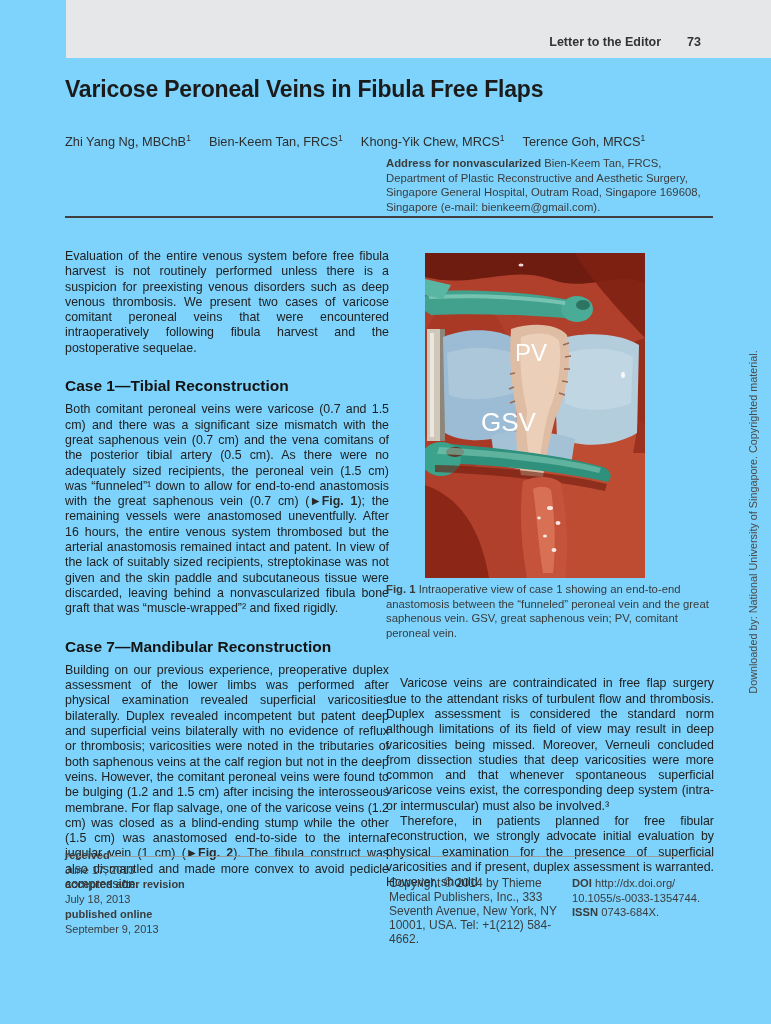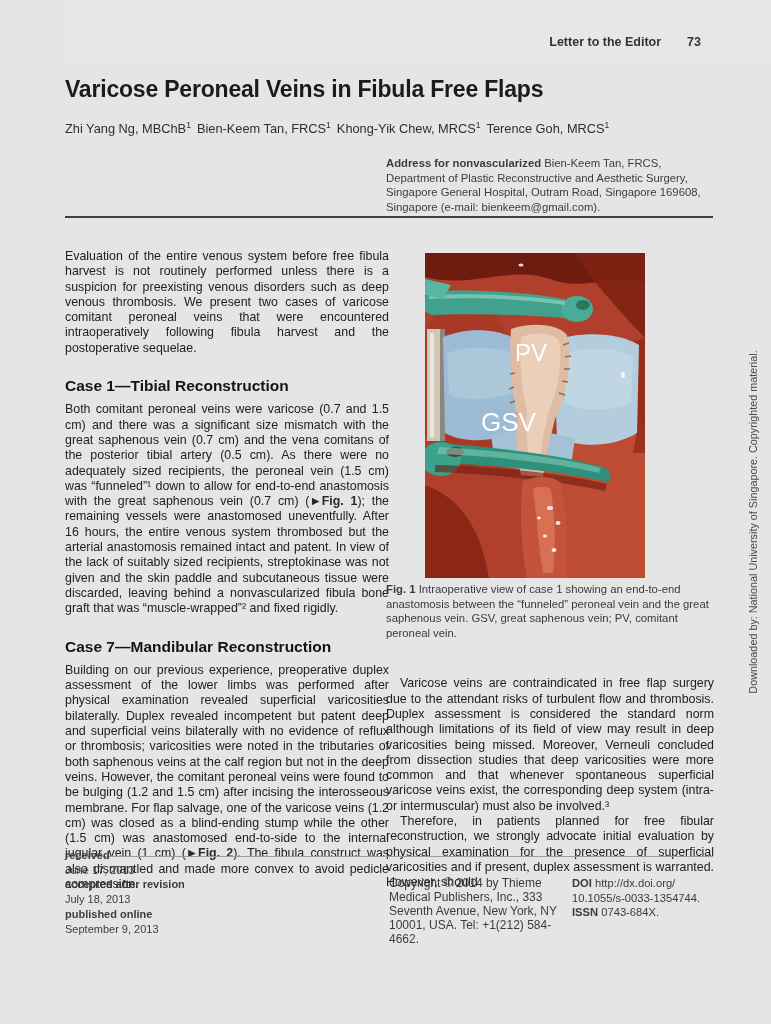--- a/index.html
+++ b/index.html
@@ -1,34 +1,34 @@
 <!DOCTYPE html>
 <html><head>
 <meta charset="utf-8">
 <style>
   html,body { margin:0; padding:0; background:#ffffff; }
   .page {
-    position:relative; width:771px; height:1024px; background:#e5e5e5;
+    position:relative; width:771px; height:1024px; background:#7dd3fc;
     font-family:"Liberation Sans", sans-serif; color:#222; overflow:hidden;
   }
   
   .band {
     position:absolute; left:66px; right:0; top:0; height:58px; background:#e5e7e9;
     display:flex; align-items:flex-end; justify-content:flex-end;
     box-sizing:border-box; padding:0 70px 9px 0;
     font-size:12.5px; font-weight:bold; color:#333;
   }
   .band .pgnum { margin-left:26px; }
 
   .title {
     position:absolute; left:65px; top:76px; margin:0;
     font-size:23px; font-weight:bold; color:#1b1b1b; letter-spacing:-0.2px; white-space:nowrap;
   }
   .authors {
-    position:absolute; left:65px; top:120px; display:flex; gap:6px;
+    position:absolute; left:65px; top:133px; display:flex; gap:18px;
     font-size:12.8px; color:#2e2e2e; white-space:nowrap;
   }
   .authors sup, .affil sup { font-size:8.5px; }
 
   .fm-left {
     position:absolute; left:65px; top:156px; width:300px;
     font-size:11.3px; line-height:14.6px; color:#3c3c3c;
   }
   .affil { padding-left:7px; }
   .affil sup { margin-left:-7px; margin-right:2px; }

